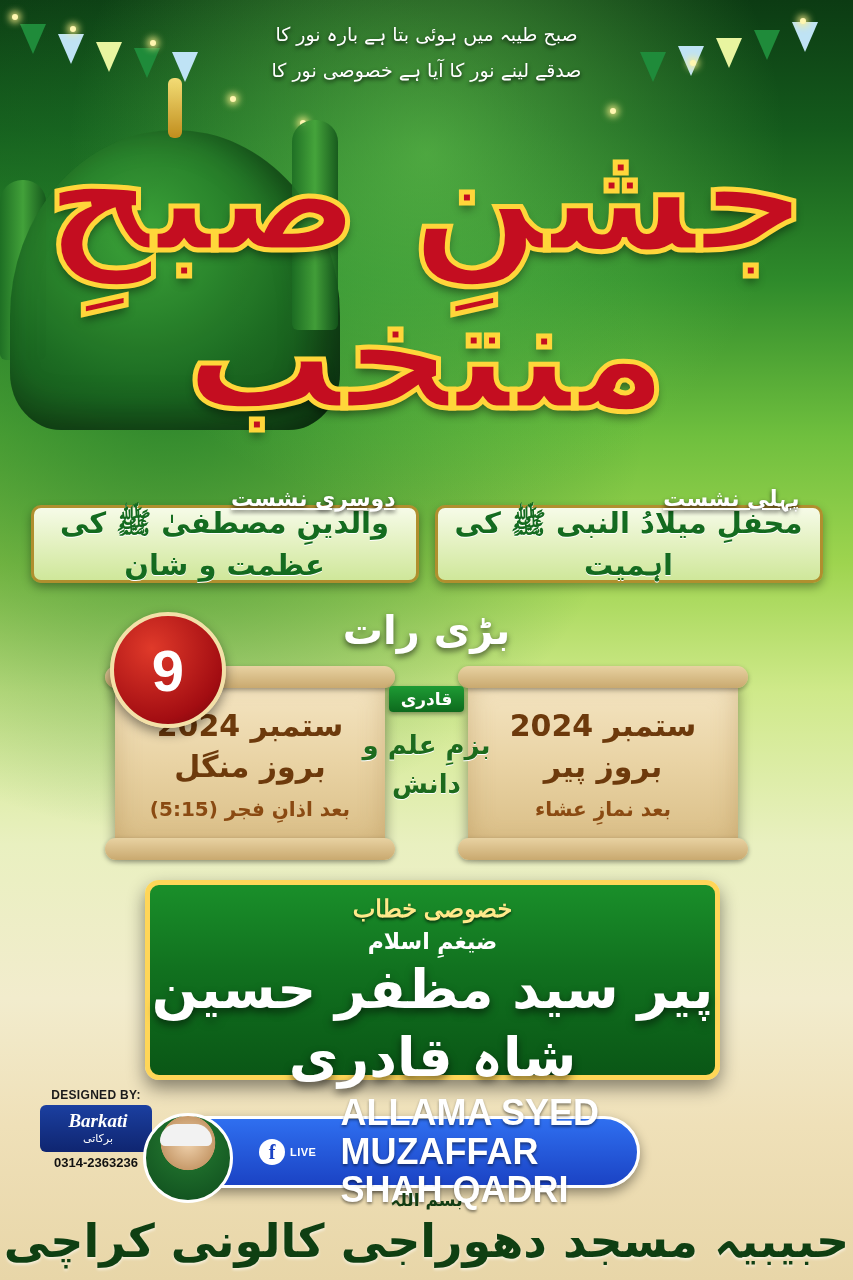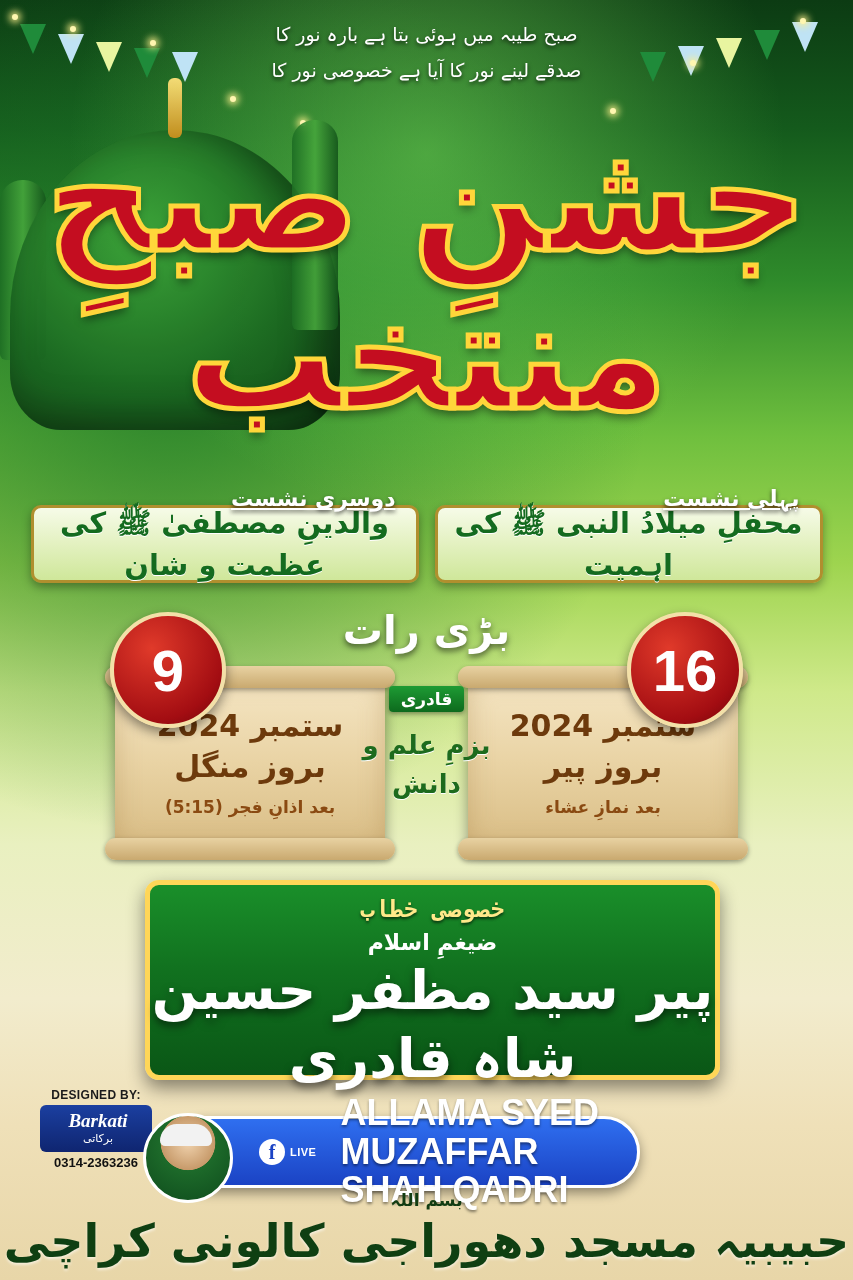--- a/index.html
+++ b/index.html
@@ -209,21 +209,21 @@
     color: #7a3d10;
   }
   .scroll-date {
     font-size: 30px;
     font-weight: bold;
     color: #6d3a0c;
     line-height: 1.35;
   }
   .scroll-time {
     margin-top: 10px;
-    font-size: 17px;
+    font-size: 20px;
     font-weight: bold;
     color: #8a4a12;
   }
   .daybadge {
     position: absolute;
     top: -18px;
     width: 108px;
     height: 108px;
     border-radius: 50%;
     background: radial-gradient(circle at 35% 30%, #e03a2a, #a30d12 70%, #6d0409 100%);
@@ -280,21 +280,21 @@
     height: 190px;
     background: linear-gradient(180deg, #1a8f2a 0%, #11711f 45%, #0a5716 100%);
     border: 5px solid #ffd658;
     border-radius: 14px;
     box-shadow: 0 8px 18px rgba(0,0,0,0.45);
     direction: rtl;
     text-align: center;
   }
   .speaker-top {
     margin-top: 10px;
-    font-family: Liberation Mono, monospace;
+    font-family: Liberation Sans, sans-serif;
     font-size: 24px;
     font-weight: bold;
     color: #ffe98a;
     text-shadow: 0 2px 3px rgba(0,0,0,0.6);
   }
   .speaker-role {
     margin-top: 6px;
     font-family: "DejaVu Sans", sans-serif;
     font-size: 22px;
     font-weight: bold;
@@ -492,21 +492,20 @@
 
   <div class="scrolls">
 
     <div class="scroll right">
       <div class="scroll-inner">
         <div class="scroll-date">ستمبر 2024</div>
         <div class="scroll-date">بروز پیر</div>
         <div class="scroll-time">بعد نمازِ عشاء</div>
       </div>
     </div>
-    <div class="daybadge b16">16</div>
 
     <div class="scroll left">
       <div class="scroll-inner">
         <div class="scroll-date">ستمبر 2024</div>
         <div class="scroll-date">بروز منگل</div>
         <div class="scroll-time">بعد اذانِ فجر (5:15)</div>
       </div>
     </div>
     <div class="daybadge b17">9</div>
 

